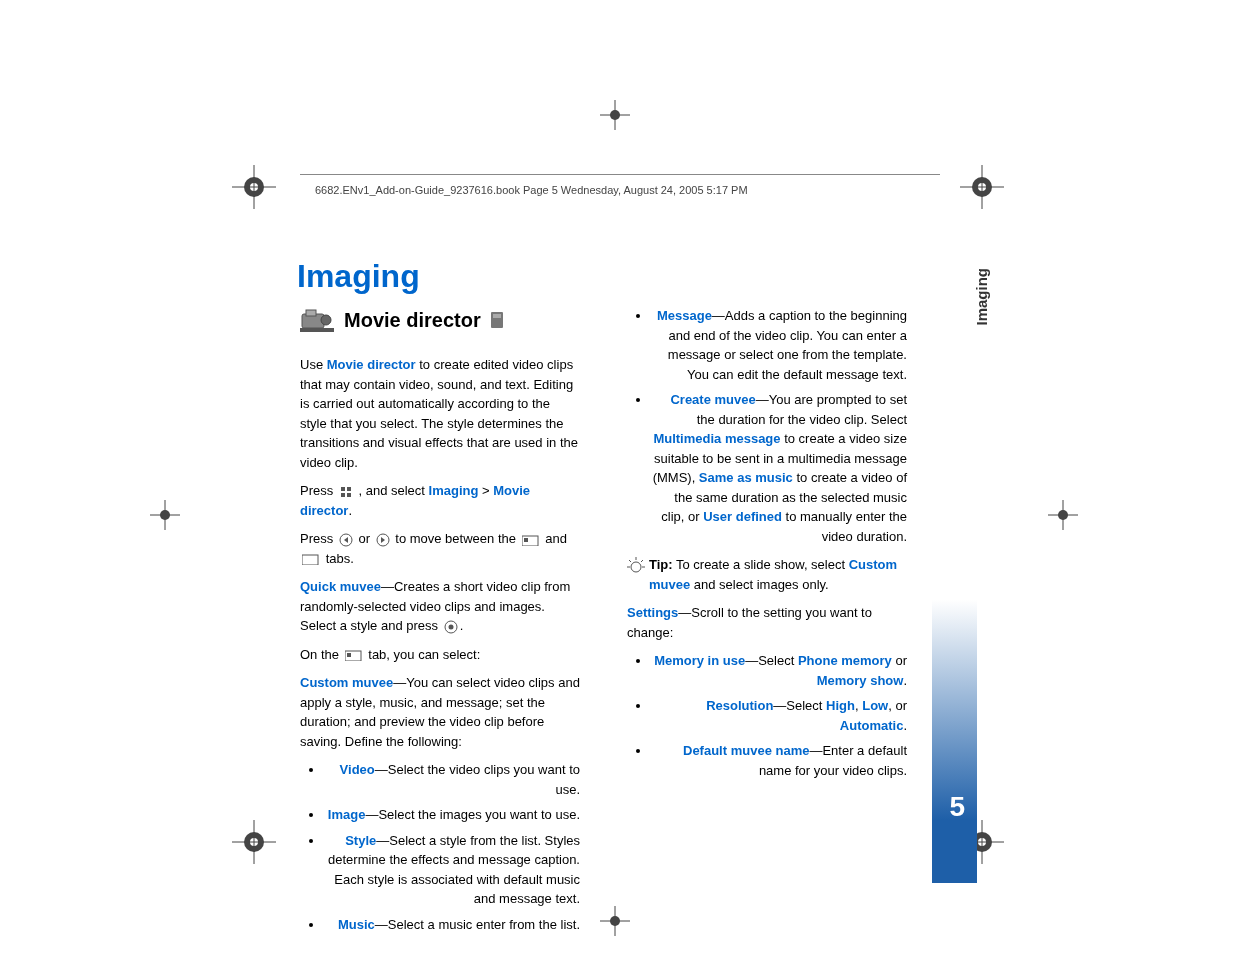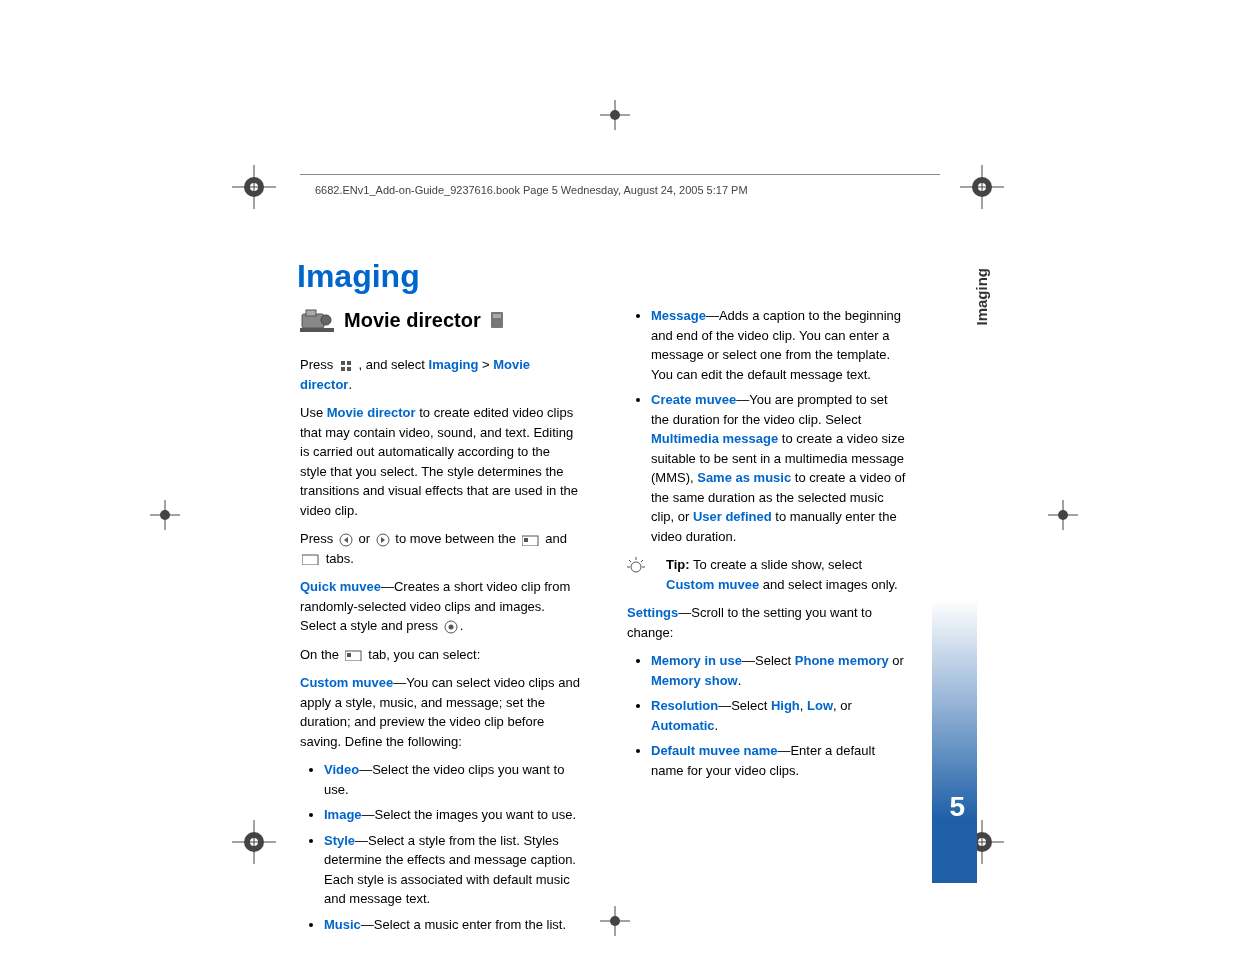--- a/index.html
+++ b/index.html
@@ -54,21 +54,21 @@
     color: #000;
   }
   .col {
     position: absolute;
     width: 280px;
   }
   .col-left { top: 355px; left: 300px; }
   .col-right { top: 306px; left: 627px; }
   .col p, .col ul { margin: 0 0 9px 0; }
   .col ul { padding-left: 24px; list-style: disc; }
-  .col li { margin-bottom: 6px; }
+  .col li { margin-bottom: 6px; text-align: right; }
   .link { color: #0066cc; font-weight: bold; }
   .bold { font-weight: bold; }
   .inline-icon {
     display: inline-block;
     vertical-align: middle;
     margin: 0 2px;
   }
   .side-tab {
     position: absolute;
     right: 258px;
@@ -91,21 +91,21 @@
   .page-num {
     position: absolute;
     right: 270px;
     top: 786px;
     font-size: 28px;
     font-weight: bold;
     color: #fff;
   }
   .tip-row {
     display: flex;
-    gap: 21px;
+    gap: 4px;
     margin-bottom: 9px;
     justify-content: space-between;
   }
   .tip-icon-col { flex: 0 0 18px; padding-top:2px; }
   .tip-text-col { flex: 1; }
 </style>
 </head>
 <body>
 
 <svg class="crop-mark" style="top:165px; left:232px" width="44" height="44">
@@ -171,31 +171,31 @@
       <rect x="2" y="2" width="8" height="4" fill="#aaa"></rect>
     </svg>
 </div>
 
 <div class="side-tab"></div>
 <div class="side-label">Imaging</div>
 <div class="page-num">5</div>
 
 <div class="col col-left">
   <p>
+    <span>Use </span><span class="link">Movie director</span><span> to create edited video clips that may contain video, sound, and text. Editing is carried out automatically according to the style that you select. The style determines the transitions and visual effects that are used in the video clip.</span>
+  </p>
+  <p>
     <span>Press </span>
     <svg class="inline-icon" width="14" height="14">
         <rect x="2" y="2" width="4" height="4" fill="#555"></rect>
         <rect x="8" y="2" width="4" height="4" fill="#555"></rect>
         <rect x="2" y="8" width="4" height="4" fill="#555"></rect>
         <rect x="8" y="8" width="4" height="4" fill="#555"></rect>
       </svg>
     <span>, and select </span><span class="link">Imaging</span><span> &gt; </span><span class="link">Movie director</span><span>.</span>
-  </p>
-  <p>
-    <span>Use </span><span class="link">Movie director</span><span> to create edited video clips that may contain video, sound, and text. Editing is carried out automatically according to the style that you select. The style determines the transitions and visual effects that are used in the video clip.</span>
   </p>
   <p>
     <span>Press </span>
     <svg class="inline-icon" width="14" height="14">
         <circle cx="7" cy="7" r="6" fill="none" stroke="#555"></circle>
         <polygon points="9,4 5,7 9,10" fill="#555"></polygon>
       </svg>
     <span> or </span>
     <svg class="inline-icon" width="14" height="14">
         <circle cx="7" cy="7" r="6" fill="none" stroke="#555"></circle>

